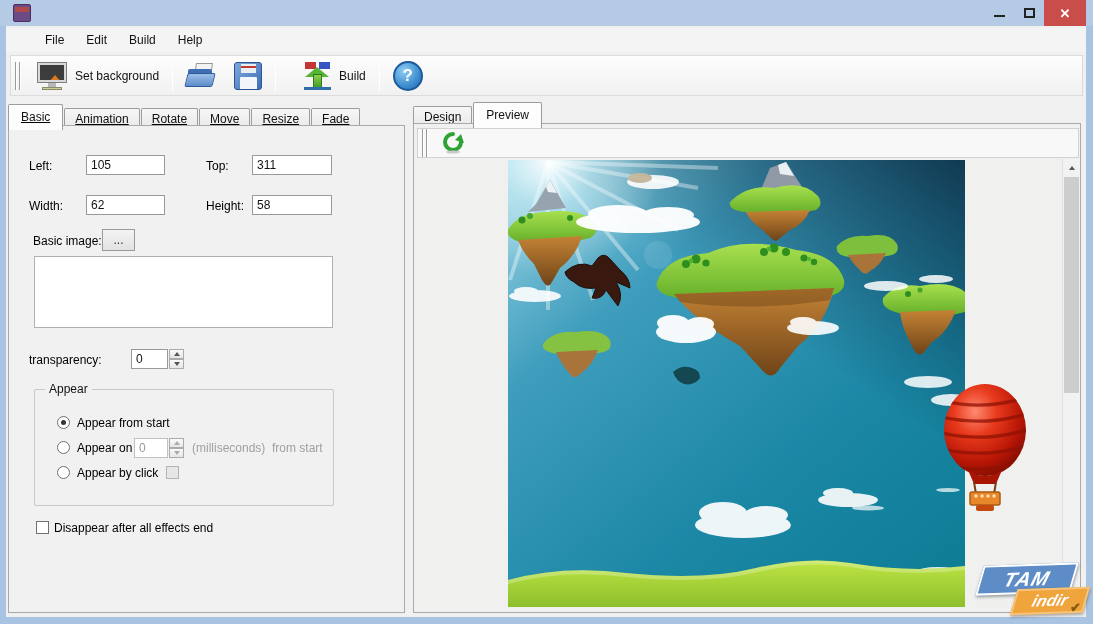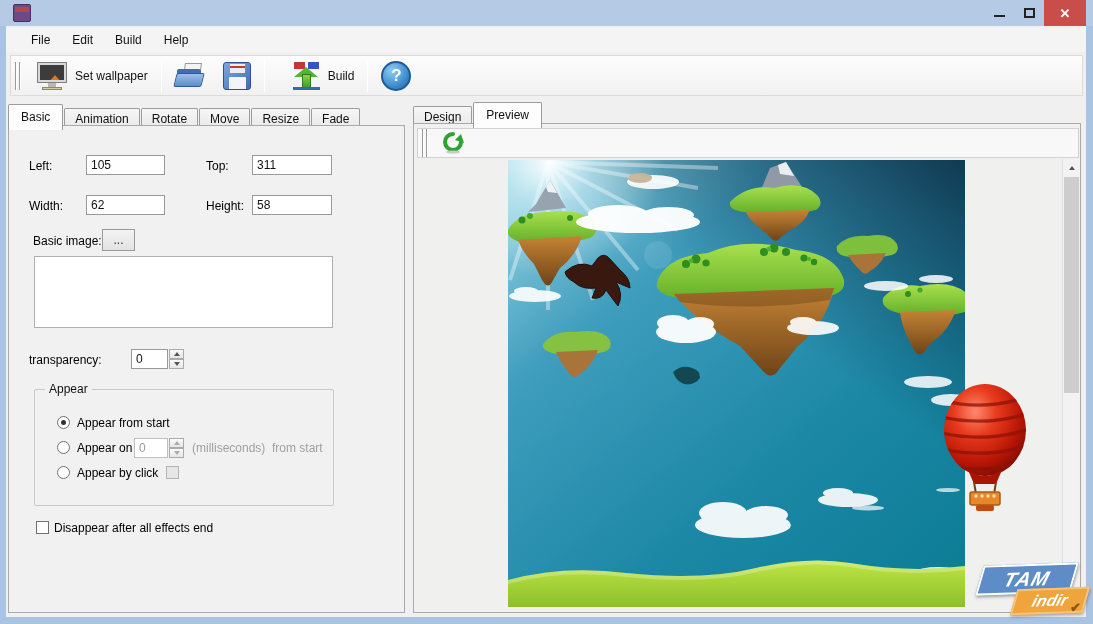--- a/index.html
+++ b/index.html
@@ -15,21 +15,21 @@
   .winbtn { top:0; height:26px; display:flex; align-items:center; justify-content:center; cursor:default; }
   #btn-min { left:984px; width:30px; }
   #btn-min .bar { width:11px; height:2px; background:#222; margin-top:6px; }
   #btn-max { left:1014px; width:30px; }
   #btn-max .box { width:11px; height:10px; border:2px solid #222; background:transparent; }
   #btn-close { left:1044px; width:42px; background:#c94e49; color:#fff; font-size:13px; font-weight:bold; }
 
   #client { left:6px; top:26px; width:1080px; height:591px; background:#f0f0f0; }
 
   
-  #menubar { left:6px; top:28px; width:1080px; height:24px; background:#f4f4f4; display:flex; align-items:center; padding-left:16px; gap:4px; }
+  #menubar { left:6px; top:28px; width:1080px; height:24px; background:#f4f4f4; display:flex; align-items:center; padding-left:30px; gap:4px; }
   .menu-item { font-size:12px; color:#111; padding:3px 9px; }
 
   
   #toolbar { left:10px; top:55px; width:1073px; height:41px; background:linear-gradient(#fdfdfd,#f1f1f1); border:1px solid #dcdcdc; display:flex; align-items:center; }
   .grip { width:2px; height:28px; border-left:1px solid #9a9a9a; border-right:1px solid #fff; margin-left:4px; }
   .grip2 { margin-left:2px; margin-right:6px; }
   .tb-btn { display:flex; align-items:center; gap:6px; padding:4px 8px; font-size:12px; color:#111; }
   .tb-sep { width:1px; height:32px; background:#d0d0d0; border-right:1px solid #fff; margin:0 5px; }
 
   
@@ -67,21 +67,21 @@
   .build-icon .head { position:absolute; left:2px; top:6px; width:0; height:0; border-left:12.5px solid transparent; border-right:12.5px solid transparent; border-bottom:10px solid #55b436; }
   .build-icon .basebar { position:absolute; left:1px; top:26px; width:27px; height:3px; background:#2e6ea8; }
 
   
   .help-icon { width:30px; height:30px; border-radius:50%; background:radial-gradient(circle at 35% 30%, #8ecdf2, #3f8ecf 60%, #1f62a8); border:2px solid #1d5a9c; color:#fff; font-size:17px; font-weight:bold; display:flex; align-items:center; justify-content:center; }
 
   
   .tabrow { display:flex; align-items:flex-end; }
   .tab { font-size:12px; color:#111; background:linear-gradient(#f6f6f6,#e8e8e8); border:1px solid #9c9c9c; border-bottom:none; padding:3px 10px 4px; margin-right:1px; border-radius:2px 2px 0 0; }
   .tab.active { background:#fdfdfd; padding:5px 12px 6px; position:relative; z-index:2; }
-  #left-tabs { left:8px; top:104px; }
+  #left-tabs { left:8px; top:104px;text-decoration:underline; }
   #left-page { left:8px; top:125px; width:397px; height:488px; background:#f1f1f1; border:1px solid #a9a9a9; }
   #right-tabs { left:413px; top:102px; }
   #right-page { left:413px; top:123px; width:668px; height:490px; background:#f0f1ef; border:1px solid #a9a9a9; }
 
   
   .lbl { position:absolute; font-size:12px; color:#000000; }
   .lbl.gray { color:#a0a0a0; }
   .tbox { position:absolute; background:#fff; border:1px solid #999; font-family:"Liberation Sans",sans-serif; font-size:12px; padding:1px 4px; color:#111; }
   .tbox:disabled, .tbox.grayed { color:#9a9a9a; background:#fff; border-color:#c0c0c0; }
   .spin { position:absolute; width:15px; height:20px; display:flex; flex-direction:column; }
@@ -145,21 +145,21 @@
     <div class="grip grip2"></div>
     <div class="tb-btn">
       <div class="monitor-icon">
         <div class="scr"></div>
           <div class="scr-in">
             <div class="mnt"></div>
           </div>
           <div class="stand"></div>
           <div class="base"></div>
       </div>
-      <span>Set wallpaper</span>
+      <span>Set background</span>
     </div>
     <div class="tb-sep"></div>
     <div class="tb-btn">
       <div class="open-icon">
           <div class="paper"></div>
           <div class="back"></div>
           <div class="front"></div>
         </div>
     </div>
     <div class="tb-btn">

